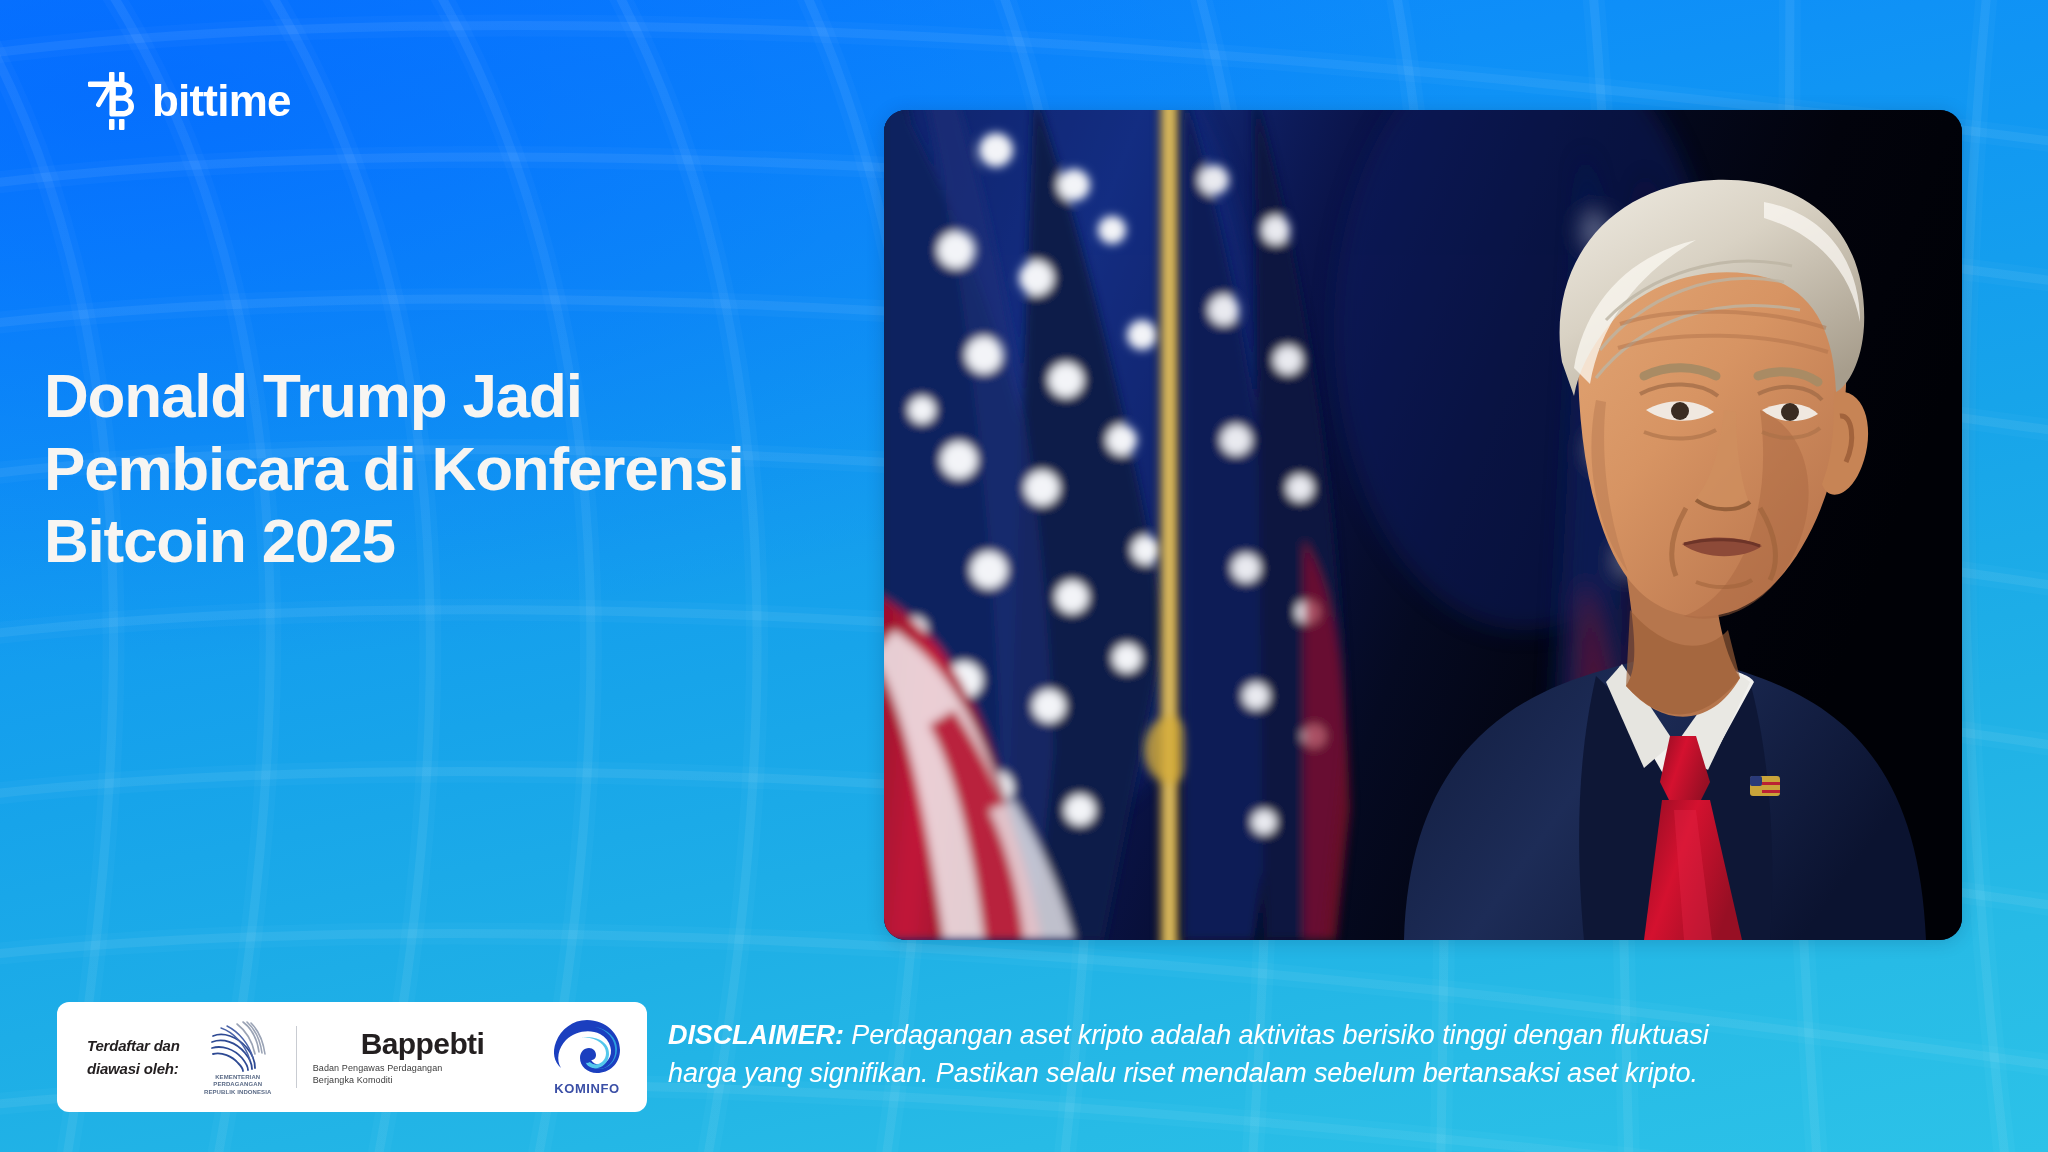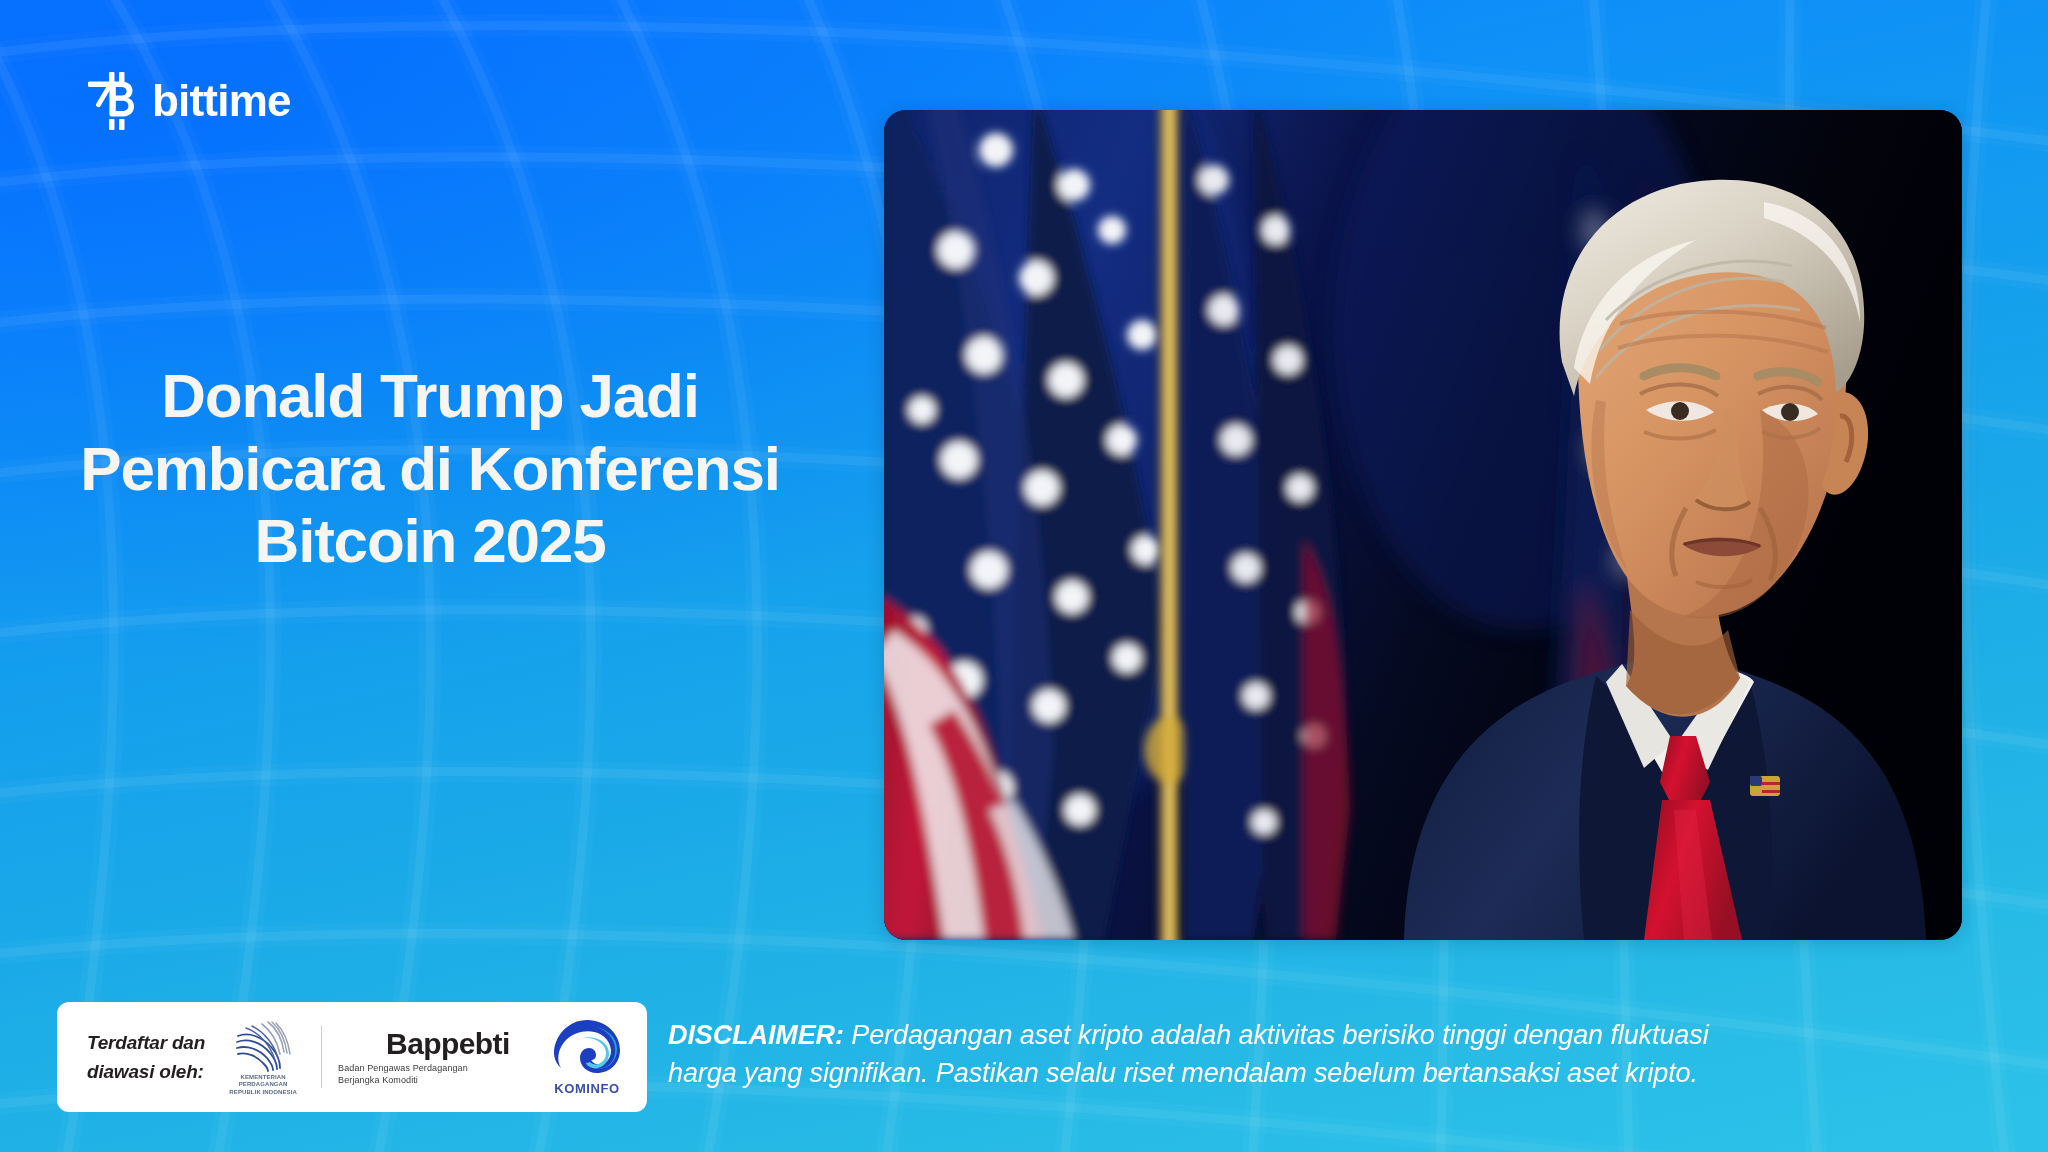--- a/index.html
+++ b/index.html
@@ -45,21 +45,21 @@
     line-height:1;
     font-family:"Liberation Sans", sans-serif;
   }
 
   
   .headline {
     position:absolute;
     left:0; width:860px;
     top:360px;
     z-index:6;
-    text-align:center;
+    text-align:left;
     padding:0 44px;
   }
   .headline-line {
     color:#f7f5f2;
     font-size:62px;
     font-weight:700;
     line-height:1.17;
     letter-spacing:-1.2px;
     white-space:nowrap;
     font-family:"Liberation Sans", sans-serif;
@@ -84,21 +84,21 @@
     left:57px; top:1002px;
     width:590px; height:110px;
     background:#ffffff;
     border-radius:12px;
     display:flex; align-items:center;
     padding:0 24px 0 30px;
     gap:16px;
     z-index:7;
   }
   .badge-text {
-    font-size:19px;
+    font-size:15px;
     font-style:italic;
     font-weight:700;
     color:#231f20;
     line-height:1.55;
     letter-spacing:-.2px;
     white-space:nowrap;
   }
   .kemendag { display:flex; flex-direction:column; align-items:center; width:84px; }
   .kemendag svg { width:62px; height:54px; display:block; }
   .kemendag-cap {

